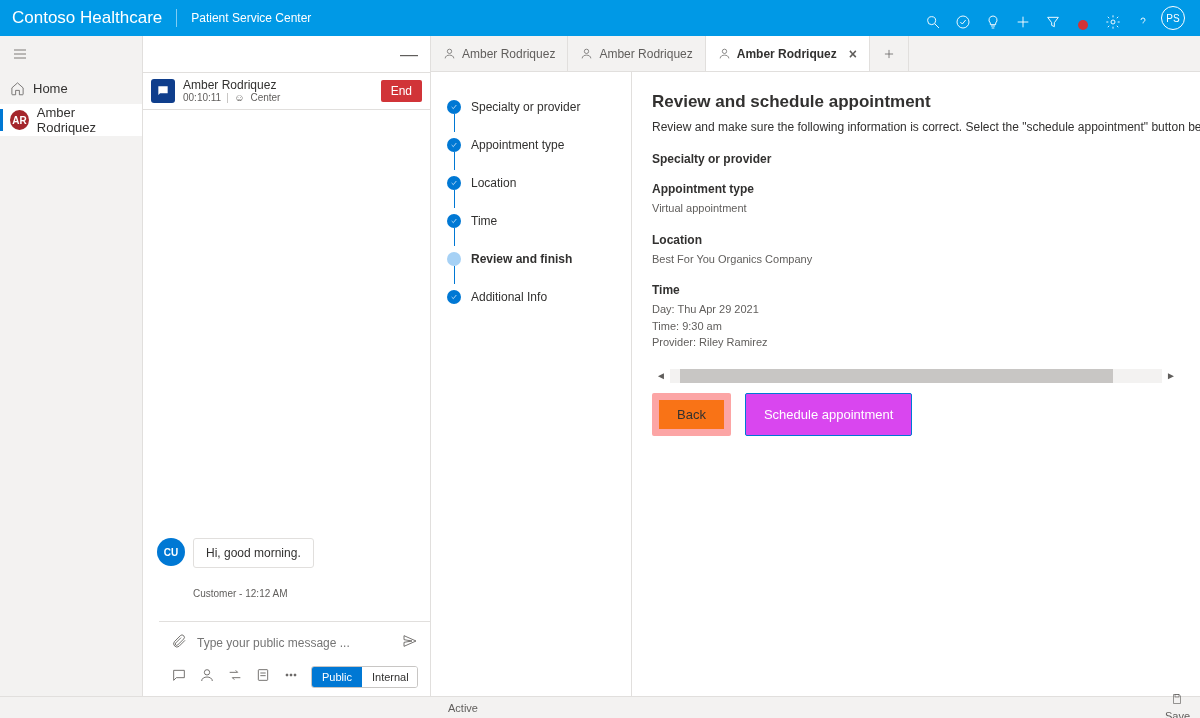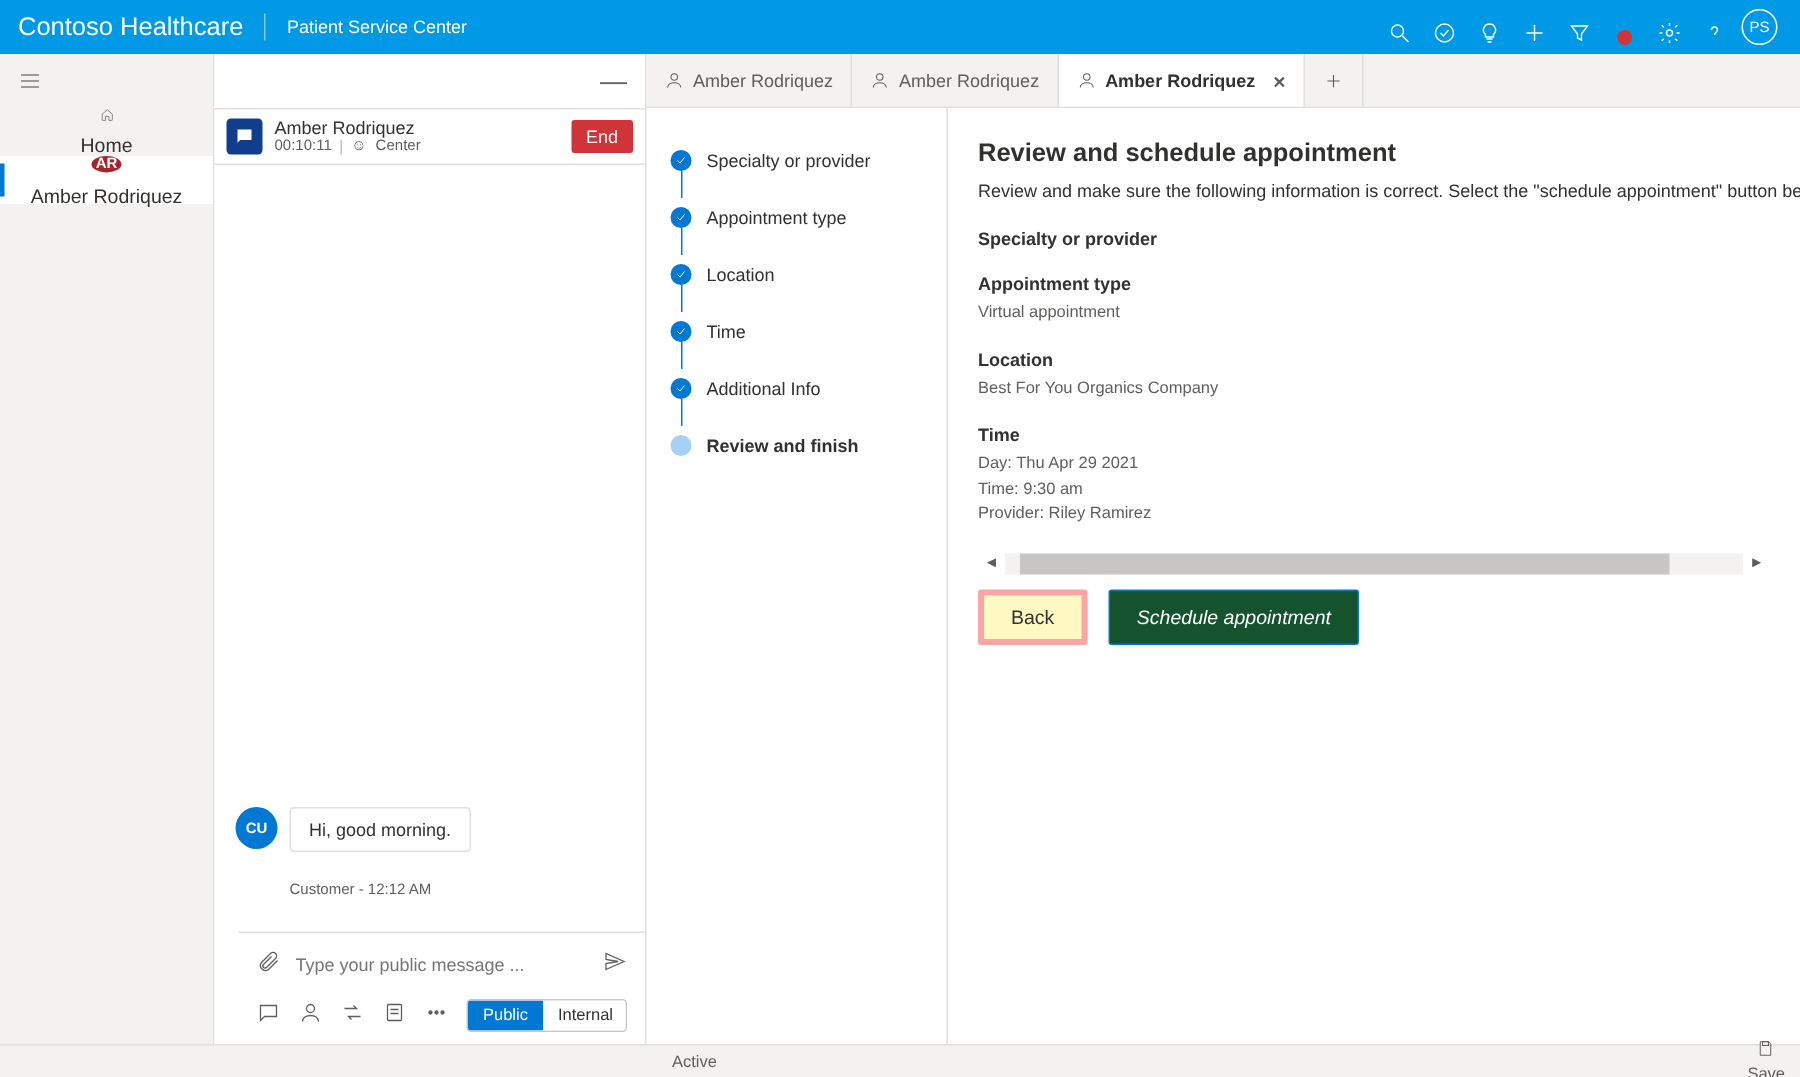--- a/index.html
+++ b/index.html
@@ -13,21 +13,21 @@
 .topbar .ticon { width: 30px; height: 24px; display:flex; align-items:flex-end; justify-content:center; cursor:pointer; }
 .topbar .ticon svg { width:16px; height:16px; stroke:#fff; fill:none; stroke-width:1.4; }
 .topbar .dot { width:10px;height:10px;border-radius:50%;background:#d13438; }
 .topbar .avatar { width:24px;height:24px;border-radius:50%;border:1px solid #fff; display:flex;align-items:center;justify-content:center;font-size:10px;}
 
 .shell { display:flex; height: calc(100% - 36px - 22px); }
 
 .leftrail { width:143px; background:#f3f2f1; border-right:1px solid #e1dfdd; }
 .leftrail .ham { height:36px; display:flex;align-items:center;justify-content:flex-start;padding-left:12px;cursor:pointer;}
 .leftrail .ham svg{width:16px;height:16px;stroke:#605e5c;stroke-width:1.2;}
-.navitem { height:32px; display:flex; align-items:center; padding: 0 10px; font-size:13px; color:#323130; cursor:pointer; gap:8px;flex-direction:column;}
+.navitem { height:32px; display:flex; align-items:center; padding: 0 10px; font-size:13px; color:#323130; cursor:pointer; gap:8px;}
 .navitem svg { width:15px;height:15px;stroke:#605e5c;fill:none;stroke-width:1.3;}
 .navitem.active { background:#fff; position:relative;}
 .navitem.active::before{content:"";position:absolute;left:0;top:5px;bottom:5px;width:3px;background:#0078d4;}
 .navitem .badge{width:20px;height:20px;border-radius:50%;background:#a4262c;color:#fff;font-size:10px;display:flex;align-items:center;justify-content:center;font-weight:600;}
 
 .chatcol { width:288px; border-right:1px solid #e1dfdd; display:flex; flex-direction:column; background:#fff;}
 .chatcol .topstrip{height:36px;display:flex;align-items:center;justify-content:flex-end;padding-right:12px;}
 .chatcol .topstrip .dash{font-size:18px;color:#605e5c;cursor:pointer;}
 .convhead { height:38px; border-top:1px solid #e1dfdd; border-bottom:1px solid #e1dfdd; display:flex; align-items:center; padding:0 8px; gap:8px;}
 .convhead .cicon{width:24px;height:24px;background:#0f3e8c;border-radius:3px;display:flex;align-items:center;justify-content:center;}
@@ -77,22 +77,22 @@
 .review .hint{font-size:12px;color:#323130;margin-bottom:18px;white-space:nowrap;overflow:hidden;}
 .field{margin-bottom:16px;}
 .field .fl{font-size:12px;font-weight:600;color:#323130;margin-bottom:4px;}
 .field .fv{font-size:11px;color:#605e5c;line-height:1.5;}
 .hscroll{height:14px;display:flex;align-items:center;margin:18px 0 10px 0;padding-right:20px;}
 .hscroll .arr{font-size:10px;color:#605e5c;padding:0 4px;}
 .hscroll .track{flex:1;height:14px;background:#f3f2f1;position:relative;}
 .hscroll .thumb{position:absolute;left:10px;top:0;width:88%;height:14px;background:#c8c6c4;}
 .btns{display:flex;gap:14px;}
 .btn{font-size:13px;padding:7px 18px;border-radius:2px;cursor:pointer;}
-.btn.sec{background:#fef9c3;border:4px solid #fca5a5;color:#323130;}
-.btn.pri{background:#14532d;border:1px solid #0078d4;color:#fff;font-style:italic;}
+.btn.sec{background:#f97316;border:7px solid #fca5a5;color:#323130;}
+.btn.pri{background:#d946ef;border:1px solid #0078d4;color:#fff;}
 
 .statusbar{height:22px;background:#f3f2f1;border-top:1px solid #e1dfdd;display:flex;align-items:center;font-size:11px;color:#605e5c;}
 .statusbar .left{padding-left:448px;}
 .statusbar .right{margin-left:auto;display:flex;align-items:center;gap:5px;padding-right:10px;cursor:pointer;flex-direction:column;}
 .statusbar svg{width:12px;height:12px;stroke:#605e5c;fill:none;stroke-width:1.3;}
 </style>
 </head>
 <body>
 
 <div class="topbar">
@@ -295,31 +295,31 @@
             <span class="lbl">Location</span>
           </div>
         <div class="step">
             <span class="circle">
               <svg viewBox="0 0 24 24">
                 <path d="M5 12l5 5 9-11"></path>
               </svg>
             </span>
             <span class="lbl">Time</span>
           </div>
-        <div class="step">
-            <span class="circle">
-              <svg viewBox="0 0 24 24">
-                <path d="M5 12l5 5 9-11"></path>
-              </svg>
-            </span>
-            <span class="lbl">Additional Info</span>
-          </div>
         <div class="step current">
             <span class="circle"></span>
             <span class="lbl">Review and finish</span>
+          </div>
+        <div class="step">
+            <span class="circle">
+              <svg viewBox="0 0 24 24">
+                <path d="M5 12l5 5 9-11"></path>
+              </svg>
+            </span>
+            <span class="lbl">Additional Info</span>
           </div>
       </div>
 
       <div class="review">
         <h2>Review and schedule appointment</h2>
         <div class="hint">Review and make sure the following information is correct. Select the "schedule appointment" button below to book the ap</div>
 
         <div class="field">
           <div class="fl">Specialty or provider</div>
         </div>

